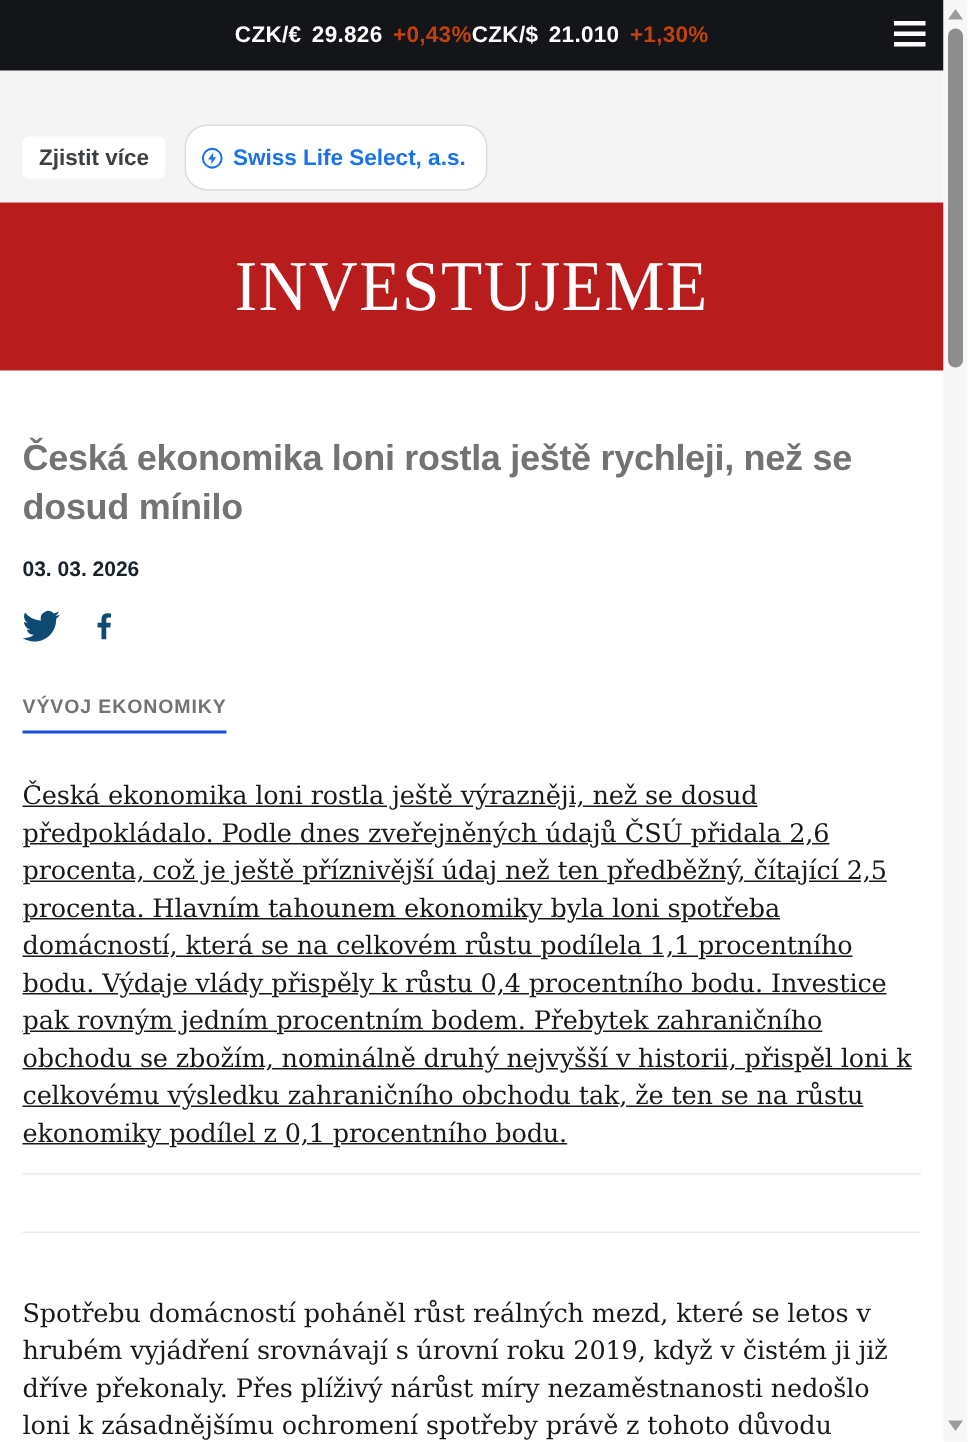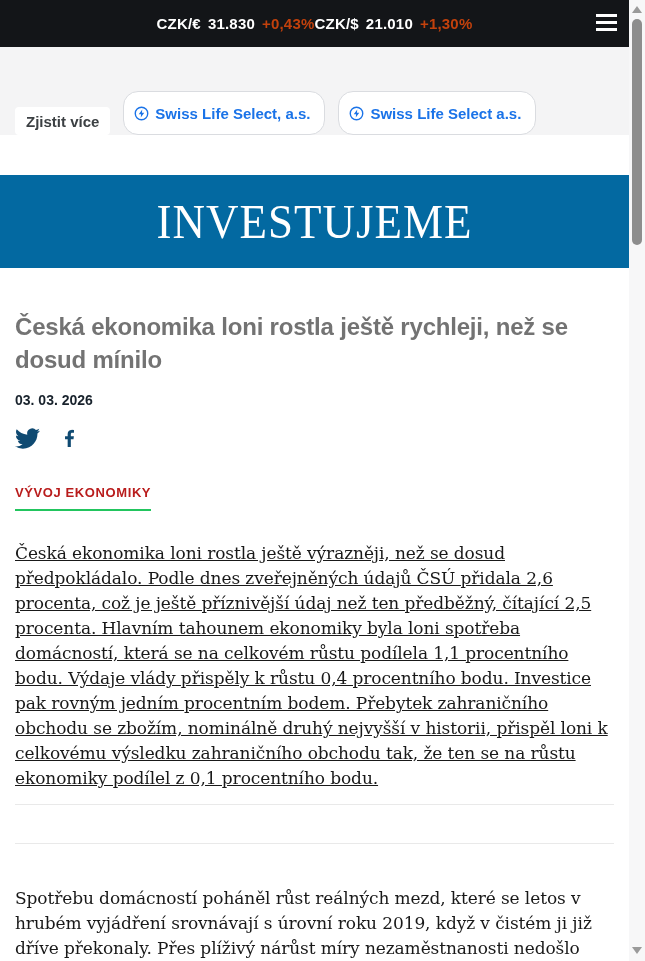--- a/index.html
+++ b/index.html
@@ -26,63 +26,63 @@
     position: absolute; right: 12px; top: 14px;
     background: none; border: none; padding: 0; cursor: pointer;
     display: flex; flex-direction: column; gap: 4px;
   }
   .hamburger span { display: block; width: 21px; height: 3px; background: #ffffff; }
 
   
   .tagbar {
     background: #f4f4f5; height: 88px;
     padding: 28px 0 0 15px;
-    display: flex; gap: 13px; align-items: flex-end;
+    display: flex; gap: 13px; align-items: center;
   }
   .more-chip {
     background: #ffffff; color: #3c4043;
     font-weight: 700; font-size: 15px;
     height: 28px; padding: 0 11px; border-radius: 4px;
     display: inline-flex; align-items: center;
   }
   .chip {
     background: #ffffff; border: 1px solid #dadce0; border-radius: 15px;
     color: #1a73e8; font-weight: 700; font-size: 15px;
     font-family: inherit; cursor: pointer;
     height: 44px; padding: 0 14px 0 10px;
     display: inline-flex; align-items: center; gap: 6px;
   }
   .chip svg { width: 15px; height: 15px; flex: 0 0 auto; }
 
   
   .banner {
-    height: 93px; background: #0369a1;
-    display: flex; align-items: center; justify-content: center; margin-top: 40px;
+    height: 112px; background: #b91c1c;
+    display: flex; align-items: center; justify-content: center;
   }
   .logo {
     color: #ffffff; font-family: "Liberation Serif", serif;
     font-size: 45px; font-weight: 400; letter-spacing: 1px;
     transform: scaleY(1.06); cursor: pointer;
   }
 
   
   .article { padding: 0 15px; background: #ffffff; }
   .title {
     margin: 42px 0 0; color: #737373;
     font-size: 24px; line-height: 33px; font-weight: 700; letter-spacing: -.2px;
   }
   .date { margin-top: 16px; font-size: 14px; font-weight: 600; color: #18222c; }
   .social { margin-top: 18px; display: flex; gap: 18px; align-items: center; }
   .social a { display: inline-flex; cursor: pointer; }
   .social svg { fill: #0f4a72; }
   .category-wrap { margin-top: 32px; }
   .category {
     display: inline-block; text-decoration: none;
-    color: #b91c1c; font-size: 13px; font-weight: 700; letter-spacing: .6px;
-    border-bottom: 2px solid #22c55e; padding-bottom: 9px; cursor: pointer;
+    color: #737373; font-size: 13px; font-weight: 700; letter-spacing: .6px;
+    border-bottom: 2px solid #1d4ed8; padding-bottom: 9px; cursor: pointer;
   }
   .para {
     font-family: "DejaVu Serif", serif;
     font-size: 17px; line-height: 25px; color: #191919;
     margin: 0; letter-spacing: -.1px;
   }
   .para.first { margin-top: 30px; text-decoration: underline; }
   .ad-slot {
     margin-top: 13px; height: 40px;
     border-top: 1px solid #e9e9e9; border-bottom: 1px solid #e9e9e9;
@@ -112,21 +112,21 @@
 </style>
 </head>
 <body>
 
 <div class="page">
 
   <header class="topbar">
     <div class="rates">
       <div class="rate">
         <span>CZK/€</span>
-        <span>31.830</span>
+        <span>29.826</span>
         <span class="chg">+0,43%</span>
       </div>
       <div class="rate">
         <span>CZK/$</span>
         <span>21.010</span>
         <span class="chg">+1,30%</span>
       </div>
     </div>
     <button class="hamburger" aria-label="menu">
       <span></span>
@@ -139,27 +139,20 @@
     <span class="more-chip">Zjistit více</span>
 
     <button class="chip">
       <svg viewBox="0 0 24 24">
         <circle cx="12" cy="12" r="10" fill="none" stroke="#1a73e8" stroke-width="2.2"></circle>
         <path d="M13.2 5.6l-5.6 7.6h3.7L10.8 18.4l5.6-7.6h-3.7l0.5-5.2z" fill="#1a73e8"></path>
       </svg>
       <span>Swiss Life Select, a.s.</span>
     </button>
 
-    <button class="chip">
-      <svg viewBox="0 0 24 24">
-        <circle cx="12" cy="12" r="10" fill="none" stroke="#1a73e8" stroke-width="2.2"></circle>
-        <path d="M13.2 5.6l-5.6 7.6h3.7L10.8 18.4l5.6-7.6h-3.7l0.5-5.2z" fill="#1a73e8"></path>
-      </svg>
-      <span>Swiss Life Select a.s.</span>
-    </button>
 
   </div>
 
   <div class="banner">
     <div class="logo">INVESTUJEME</div>
   </div>
 
   <main class="article">
     <h1 class="title">Česká ekonomika loni rostla ještě rychleji, než se dosud mínilo</h1>
 

